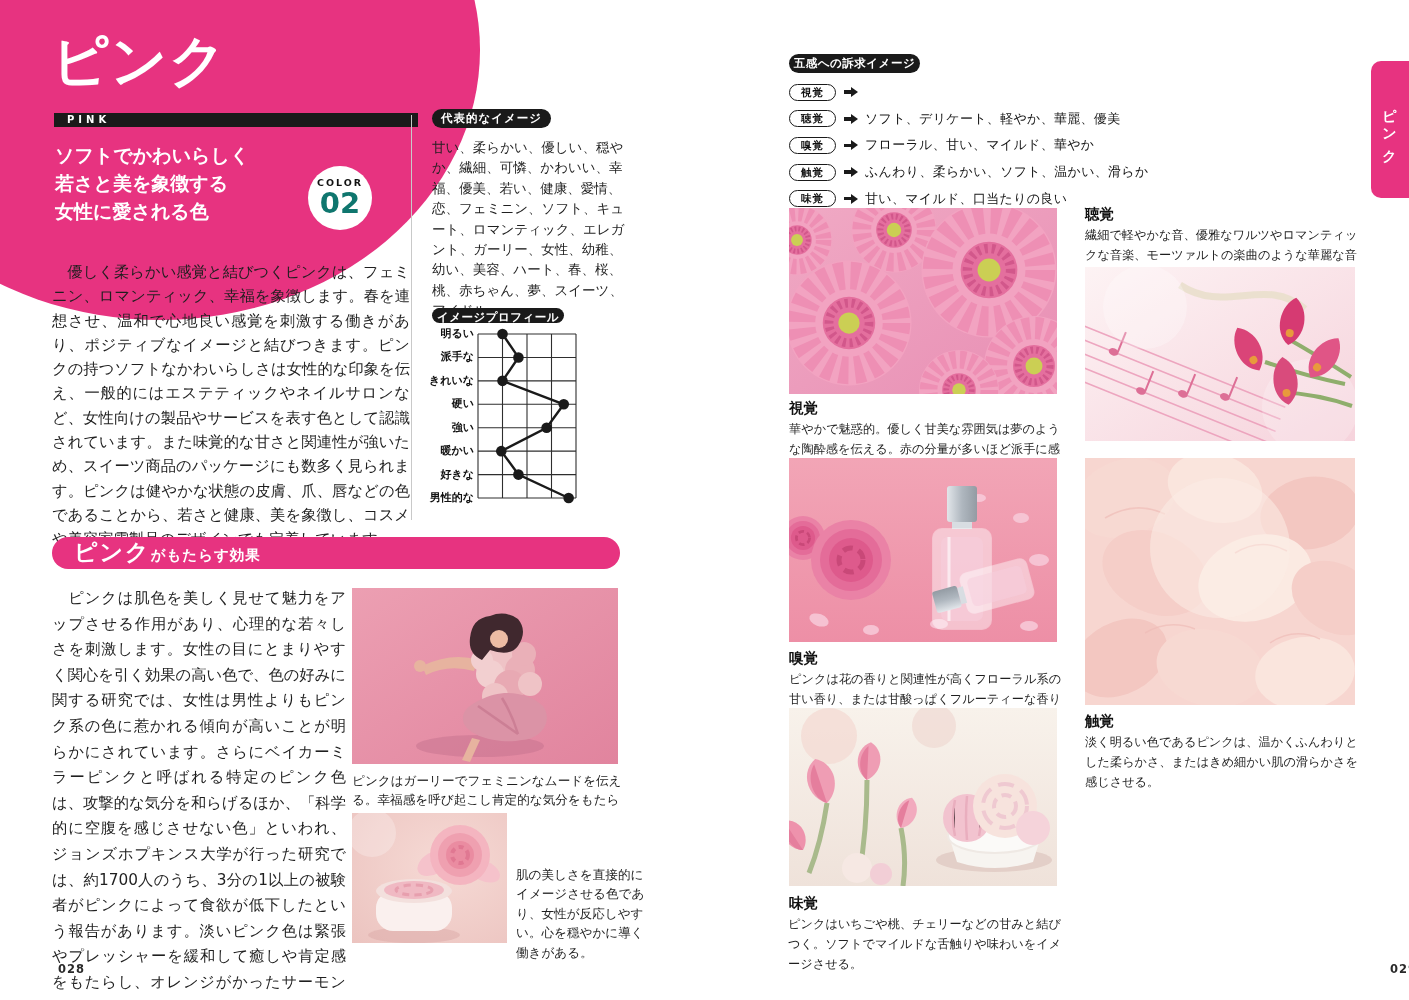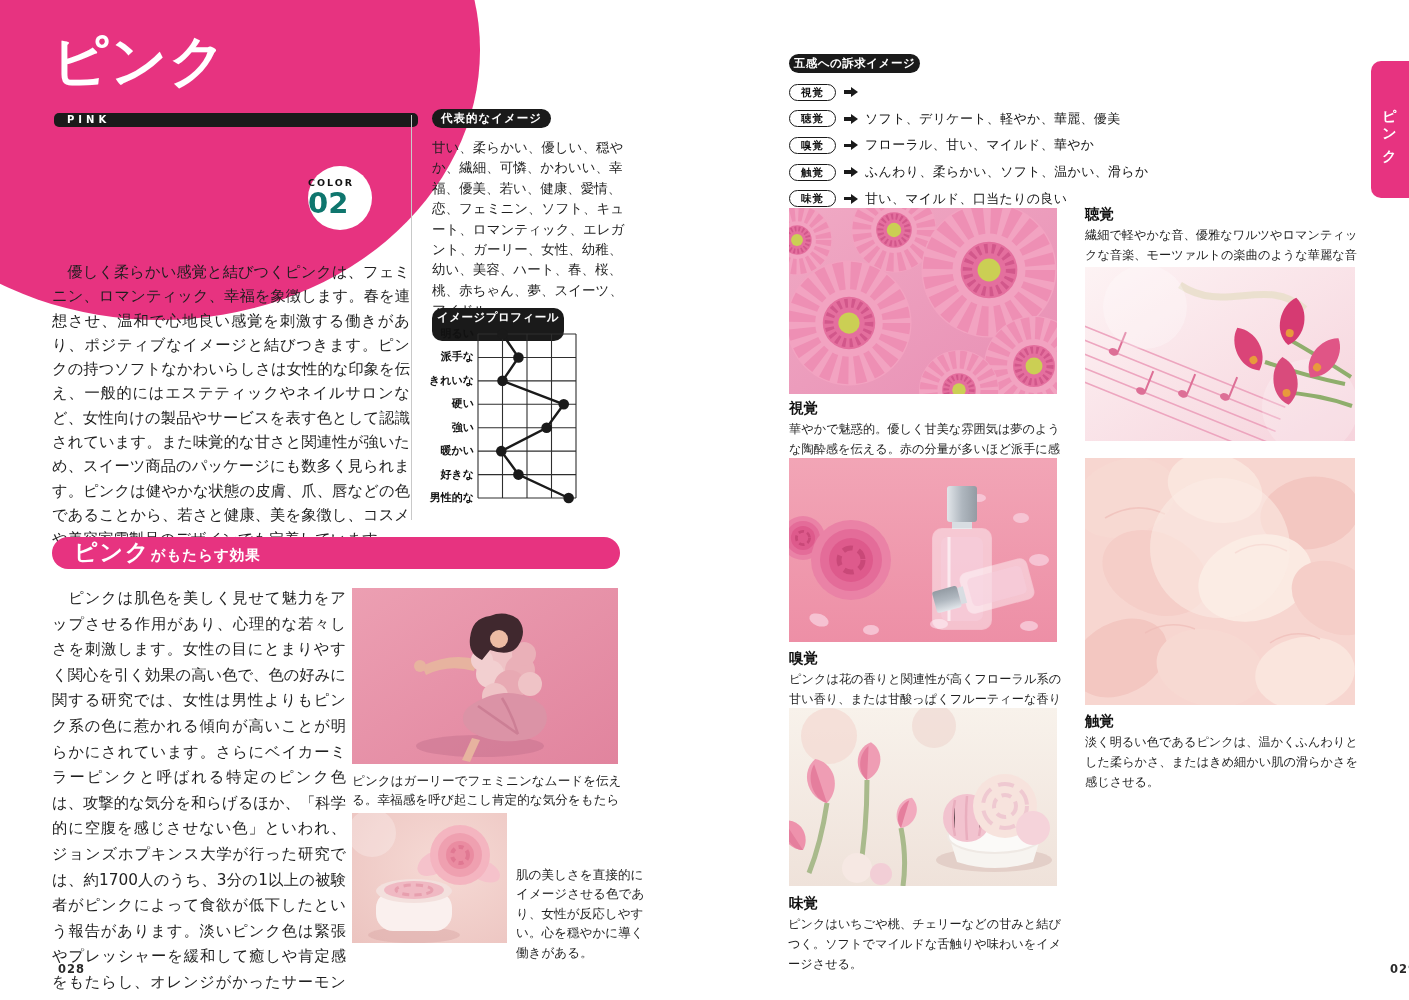--- a/index.html
+++ b/index.html
@@ -9,35 +9,35 @@
     position:relative; width:1409px; height:1000px; margin:0 auto;
     background:#ffffff; overflow:hidden;
     font-family:"DejaVu Sans","Liberation Sans",sans-serif; color:#1f1f1f;
   }
   
   .blob { position:absolute; left:-160px; top:-220px; width:640px; height:540px;
           border-radius:50%; background:var(--pink); }
   .title { position:absolute; left:52px; top:24px; margin:0; font-size:56px;
            font-weight:bold; color:#fff; letter-spacing:1px; }
   .title-en-pill { position:absolute; left:54px; top:113px; width:364px; height:14px;
-           background:var(--ink); border-radius:5px; color:#fff; font-size:10px;
+           background:var(--ink); border-radius:0; color:#fff; font-size:10px;
            font-weight:bold; letter-spacing:4px; line-height:14px; padding-left:13px; }
   .subtitle { position:absolute; left:55px; top:141px; color:#fff; font-size:19px;
            font-weight:bold; line-height:28px; letter-spacing:0px; }
   .color-badge { position:absolute; left:308px; top:166px; width:64px; height:64px;
-           background:#fff; border-radius:50%; }
+           background:#fff; border-radius:50%; text-align:center; }
   .cb-label { margin-top:11px; font-size:9.5px; font-weight:bold; letter-spacing:2px; color:#111; }
   .cb-num { font-size:29px; font-weight:bold; color:#0f766e; line-height:30px; }
   .intro { position:absolute; left:52px; top:260px; width:358px; font-size:15.3px;
            line-height:24.3px; margin:0; text-align:justify; text-justify:inter-character; }
   .vdivider { position:absolute; left:411px; top:115px; width:1px; height:405px; background:#c9c9c9; }
   .black-pill { position:absolute; background:var(--ink); color:#fff; border-radius:10px;
            font-weight:bold; text-align:center; }
   .pill-rep { left:432px; top:109px; width:119px; height:19px; font-size:11.5px; line-height:19px; letter-spacing:1px; }
-  .pill-profile { left:432px; top:308px; width:132px; height:33px; font-size:11.5px; line-height:19px; letter-spacing:0.5px; }
+  .pill-profile { left:432px; top:308px; width:132px; height:15px; font-size:11.5px; line-height:19px; letter-spacing:0.5px; }
   .pill-senses { left:789px; top:54px; width:131px; height:19px; font-size:11.5px; line-height:19px; letter-spacing:0.5px; }
   .rep-text { position:absolute; left:432px; top:137px; width:201px; font-size:13.5px;
            line-height:20.4px; margin:0; }
   .chart-left-labels { position:absolute; left:406px; top:322px; width:68px; }
   .chart-right-labels { position:absolute; left:581px; top:322px; width:68px; }
   .chart-left-labels div, .chart-right-labels div {
            height:23.43px; line-height:23.43px; font-size:11px; color:#111; white-space:nowrap; }
   .chart-left-labels div { text-align:right;font-weight:bold; }
   .chart-canvas { position:absolute; left:470px; top:326px; width:114px; height:180px; }
   .effects-pill { position:absolute; left:52px; top:537px; width:568px; height:32px;
@@ -86,20 +86,25 @@
   .side-tab span { writing-mode:vertical-rl; color:#fff; font-weight:bold; font-size:14px; letter-spacing:5px; }
 </style>
 </head>
 <body>
 
 <div class="spread">
 
   <div class="blob"></div>
   <h1 class="title">ピンク</h1>
   <div class="title-en-pill"><span>PINK</span></div>
+  <div class="subtitle">
+    <div>ソフトでかわいらしく</div>
+    <div>若さと美を象徴する</div>
+    <div>女性に愛される色</div>
+  </div>
   <div class="color-badge">
     <div class="cb-label">COLOR</div>
     <div class="cb-num">02</div>
   </div>
   <p class="intro">　優しく柔らかい感覚と結びつくピンクは、フェミニン、ロマンティック、幸福を象徴します。春を連想させ、温和で心地良い感覚を刺激する働きがあり、ポジティブなイメージと結びつきます。ピンクの持つソフトなかわいらしさは女性的な印象を伝え、一般的にはエステティックやネイルサロンなど、女性向けの製品やサービスを表す色として認識されています。また味覚的な甘さと関連性が強いため、スイーツ商品のパッケージにも数多く見られます。ピンクは健やかな状態の皮膚、爪、唇などの色であることから、若さと健康、美を象徴し、コスメや美容家電製品のデザインでも定着しています。</p>
   <div class="vdivider"></div>
 
   <div class="black-pill pill-rep"><span>代表的なイメージ</span></div>
   <p class="rep-text">甘い、柔らかい、優しい、穏やか、繊細、可憐、かわいい、幸福、優美、若い、健康、愛情、恋、フェミニン、ソフト、キュート、ロマンティック、エレガント、ガーリー、女性、幼稚、幼い、美容、ハート、春、桜、桃、赤ちゃん、夢、スイーツ、アイドル</p>
 

